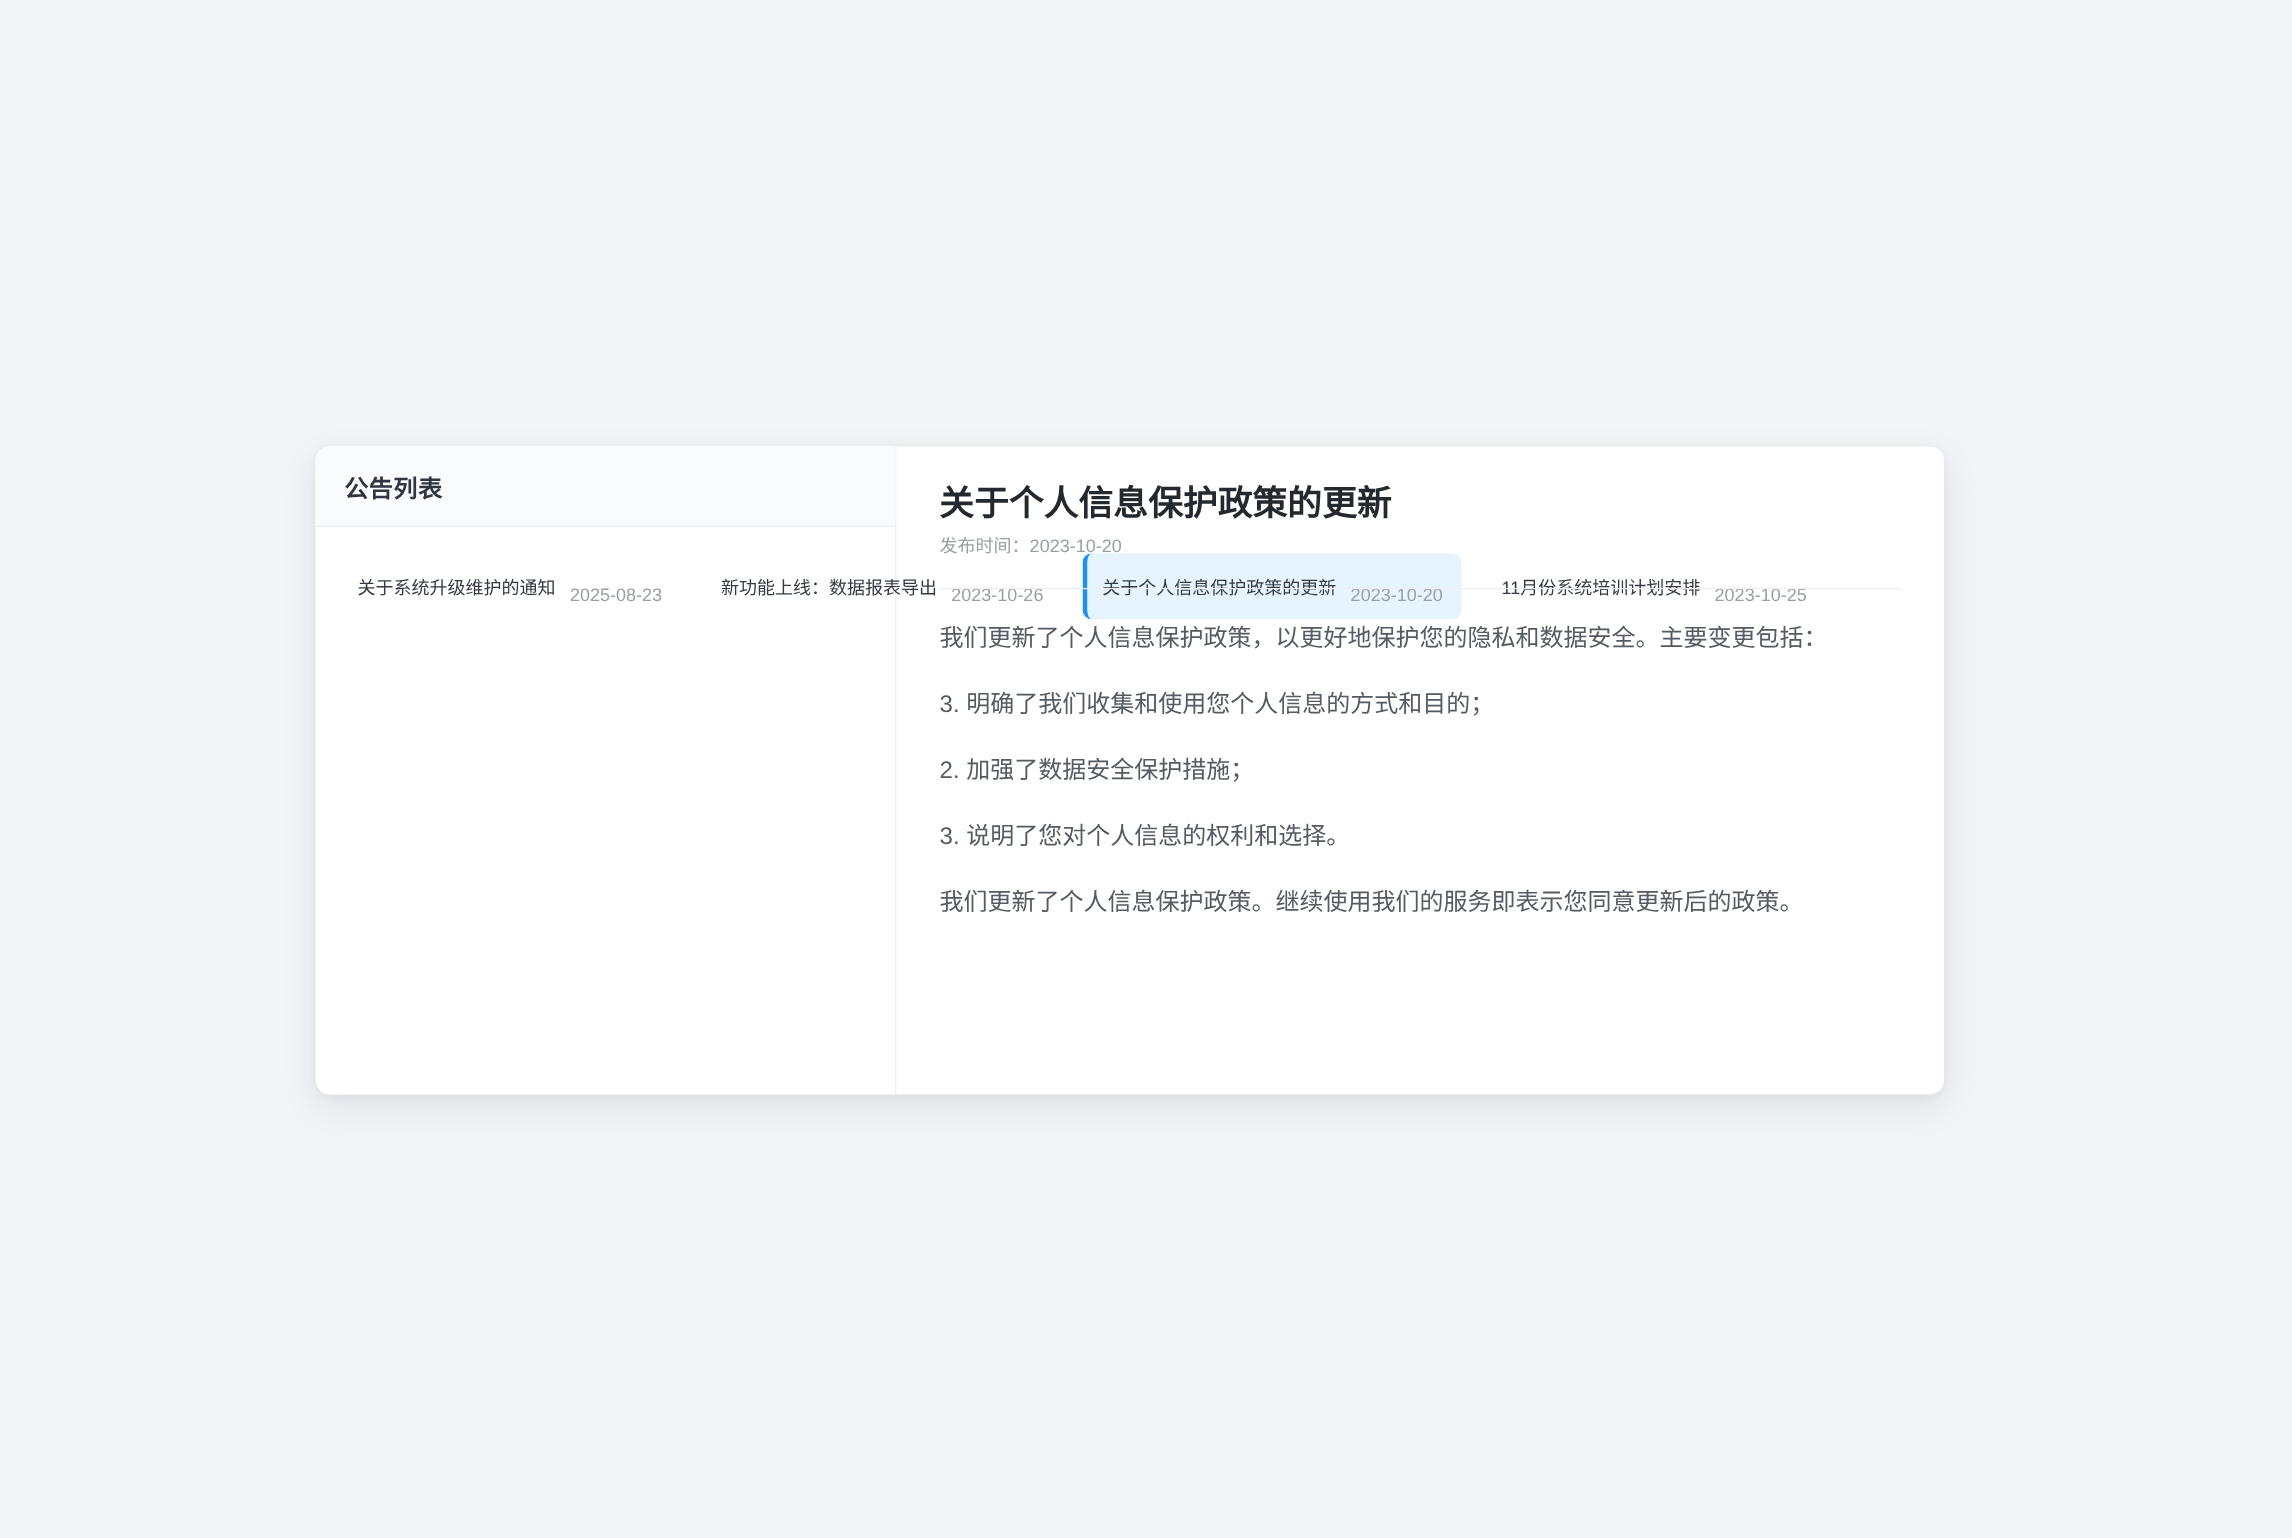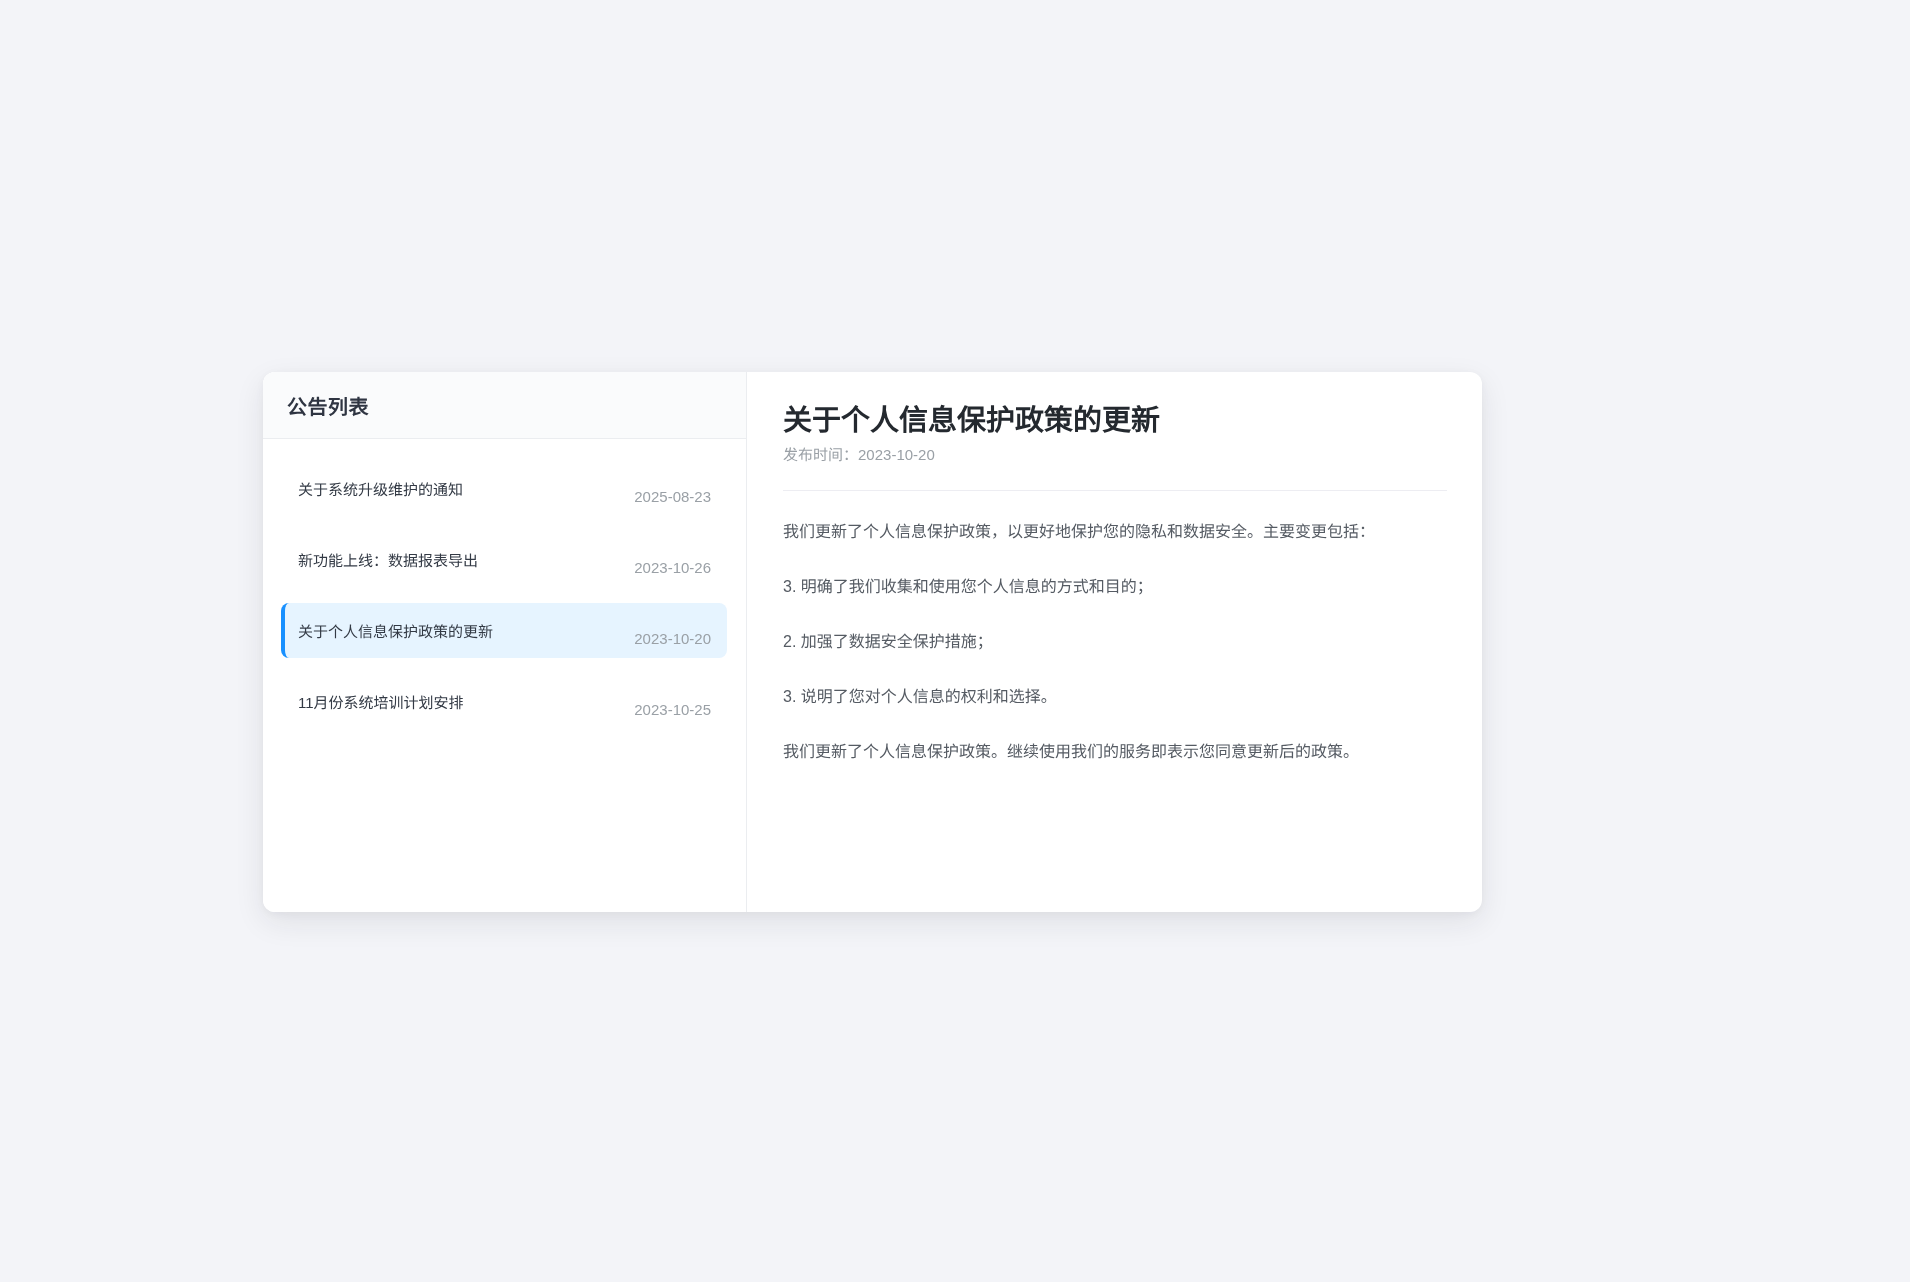--- a/index.html
+++ b/index.html
@@ -7,21 +7,21 @@
     width: 1910px;
     height: 1282px;
     background: #f3f4f8;
     font-family: "Liberation Sans", "DejaVu Sans", sans-serif;
     overflow: hidden;
   }
   .card {
     position: absolute;
     left: 263px;
     top: 372px;
-    width: 1219px;
+    width: 1357px;
     height: 540px;
     background: #ffffff;
     border-radius: 12px;
     box-shadow: 0 10px 30px rgba(30, 35, 48, 0.09), 0 2px 8px rgba(30,35,48,0.04);
     display: flex;
     overflow: hidden;
   }
   
   .sidebar {
     width: 484px;
@@ -42,21 +42,21 @@
   }
   .sidebar-header .sidebar-title {
     font-size: 20px;
     font-weight: bold;
     color: #2f3542;
     letter-spacing: 0.5px;
   }
   .announcement-list {
     padding: 22px 19px 0 18px;
     display: flex;
-    flex-direction: column;
+    flex-direction: row;
     gap: 16px;
   }
   .announcement-item {
     height: 55px;
     flex: 0 0 55px;
     display: flex;
     align-items: center;
     justify-content: space-between;
     padding: 0 16px 0 13px;
     border-left: 4px solid transparent;
@@ -97,21 +97,21 @@
     color: #9aa0a6;
   }
   .detail-divider {
     border: none;
     border-top: 1px solid #ededf2;
     margin-top: 26px;
     margin-bottom: 6px;
   }
   .detail-body p {
     margin-top: 27px;
-    font-size: 16px;
+    font-size: 20px;
     line-height: 28px;
     color: #555b63;
   }
 </style>
 </head>
 <body>
 
 <div class="card">
 
   <aside class="sidebar">

